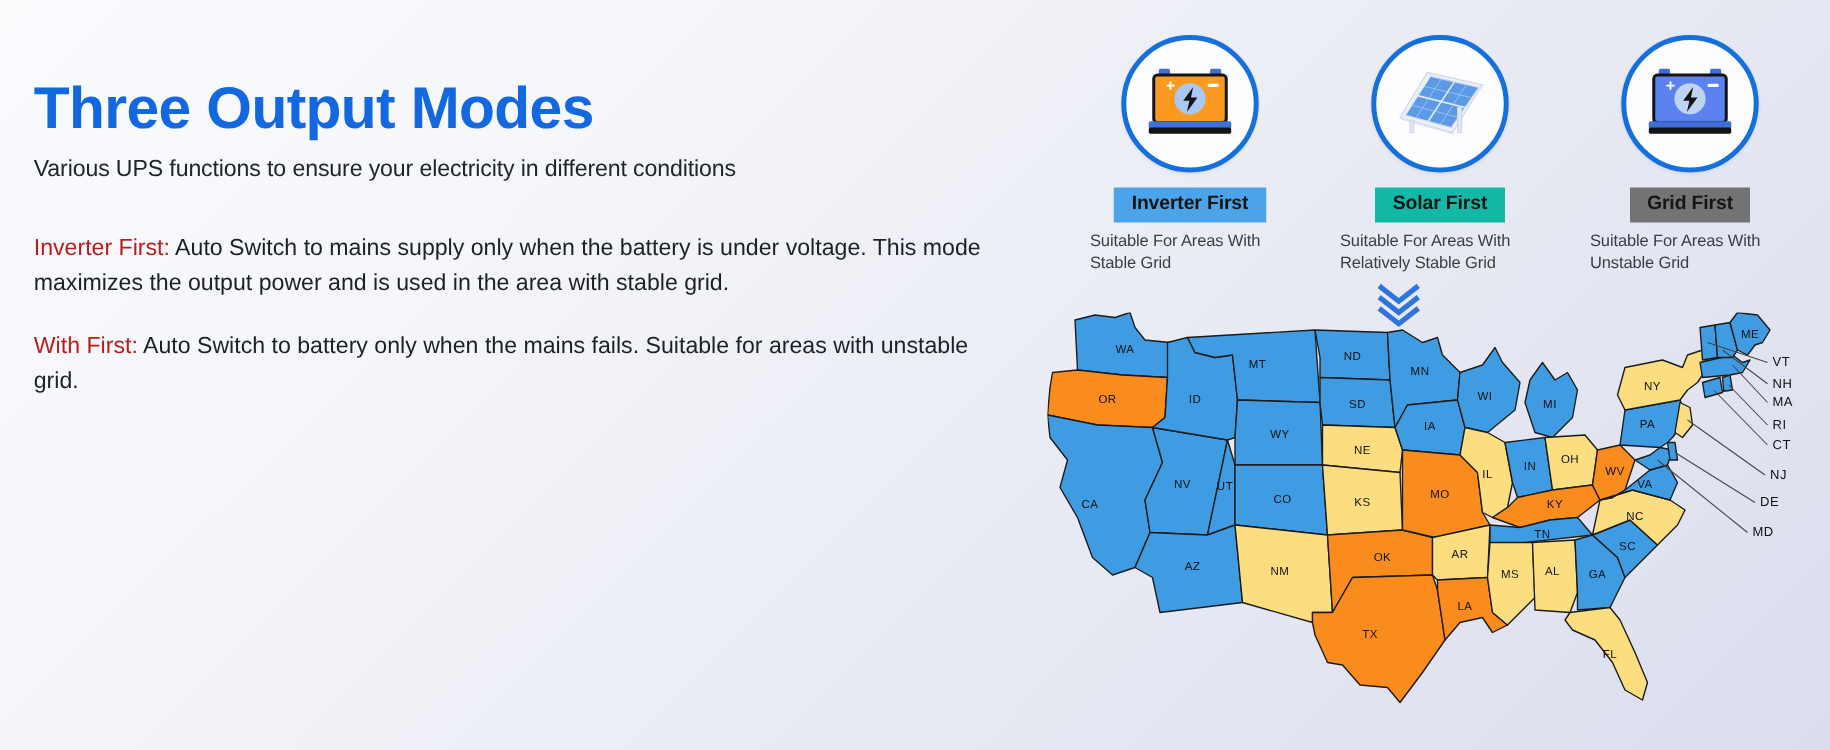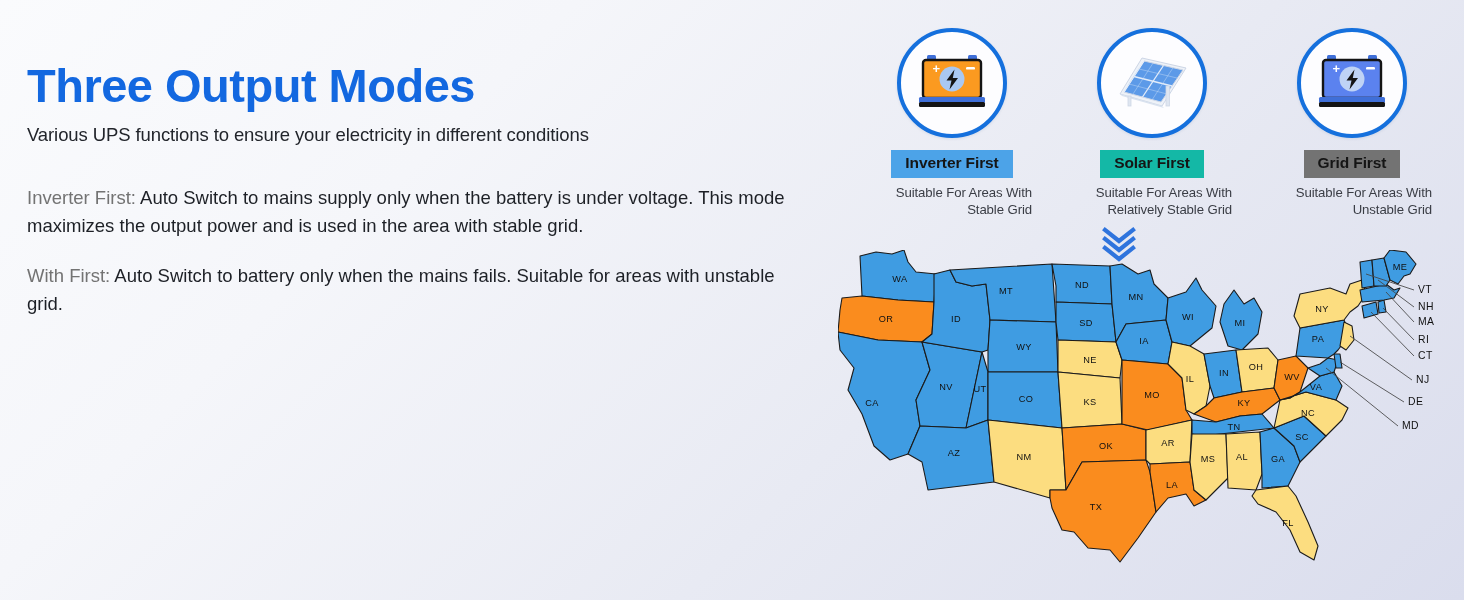--- a/index.html
+++ b/index.html
@@ -17,41 +17,41 @@
     font-size:47px; font-weight:700; color:#1368e0; letter-spacing:-0.5px;
     line-height:1.0; white-space:nowrap;
   }
   .subtitle {
     margin-top:15px; font-size:18.5px; color:#22252b; font-weight:400;
     letter-spacing:-0.1px; white-space:nowrap;
   }
   .paras { margin-top:38px; }
   .para { font-size:18.5px; line-height:1.52; color:#1d2026; margin-bottom:22px; max-width:760px; }
   .para:last-child { margin-bottom:0; }
-  .lead { color:#737373; font-weight:500; }
+  .lead { color:#b91c1c; font-weight:500; }
 
   
   .modes { position:absolute; left:872px; top:28px; width:560px;
            display:flex; justify-content:space-between; }
   .mode { width:160px; display:flex; flex-direction:column; align-items:center; }
   .mode-circle {
     width:110px; height:110px; border-radius:50%;
     background:#fdfdff; border:4px solid #1570dd;
     display:flex; align-items:center; justify-content:center;
     box-shadow:0 1px 3px rgba(20,60,120,.10);
   }
   .badge {
     margin-top:12px; padding:3px 14px 4px; font-size:15.5px; font-weight:700;
     color:#151515; letter-spacing:-0.1px; white-space:nowrap; line-height:1.35;
   }
   .b-blue   { background:#4ca3e8; }
   .b-yellow { background:#f6d063; }
   .b-orange { background:#fb8a1b; }
   .mode-sub {
-    margin-top:6px; font-size:13.2px; color:#3a3d45; text-align:right;
+    margin-top:6px; font-size:13.2px; color:#3a3d45; text-align:left;
     line-height:1.33; letter-spacing:-0.1px;
   }
 
   
   .chevwrap { position:absolute; left:1094px; top:226px; width:50px; height:36px; }
 
   
   .mapwrap { position:absolute; left:838px; top:250px; width:600px; height:345px; }
   .mapwrap svg { display:block; width:600px; height:345px; }
   .st { stroke:#1b1b1b; stroke-width:1.1; stroke-linejoin:round; }

